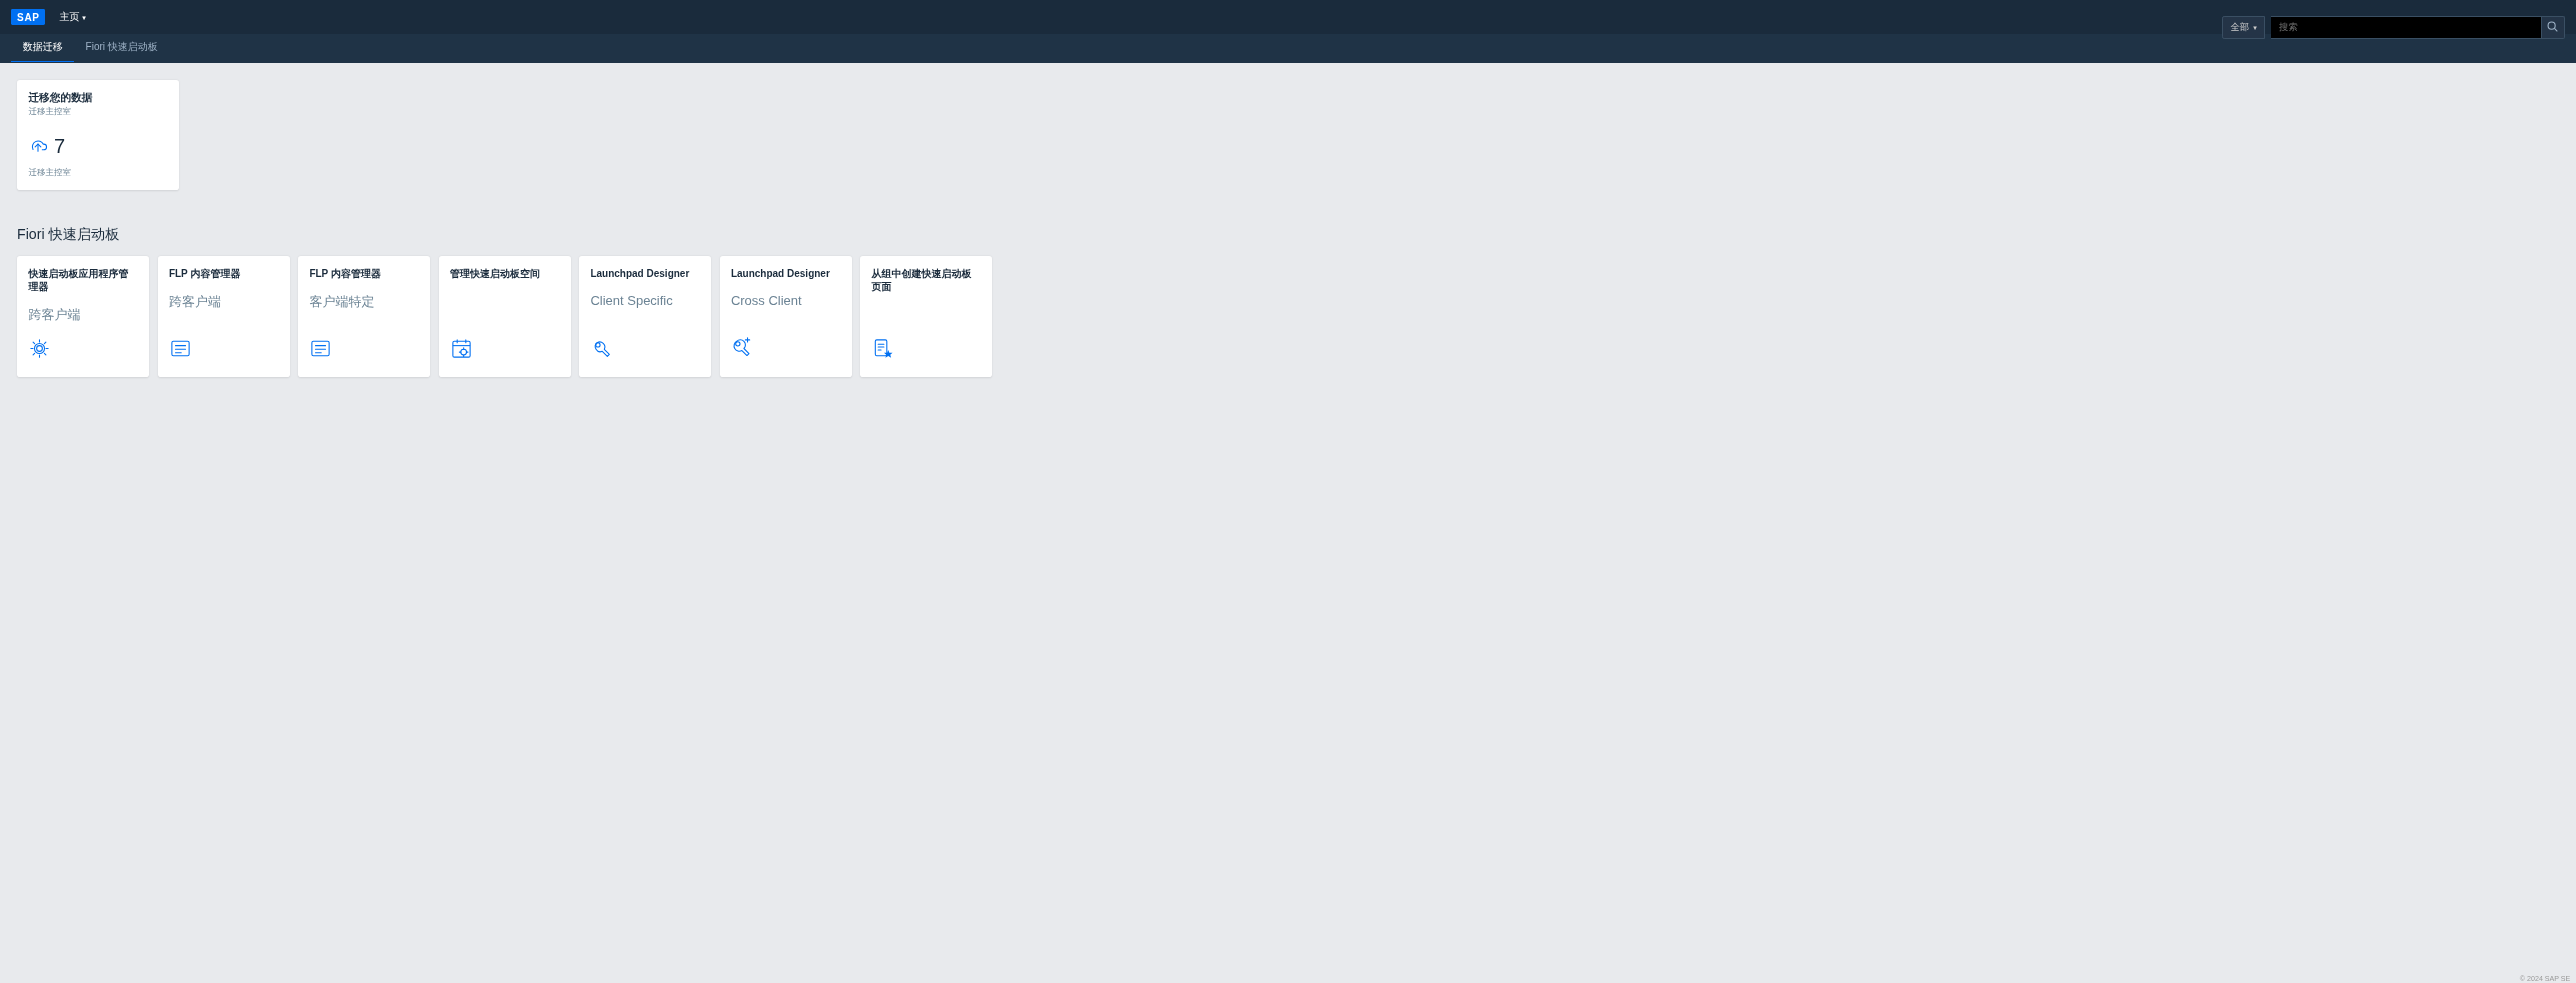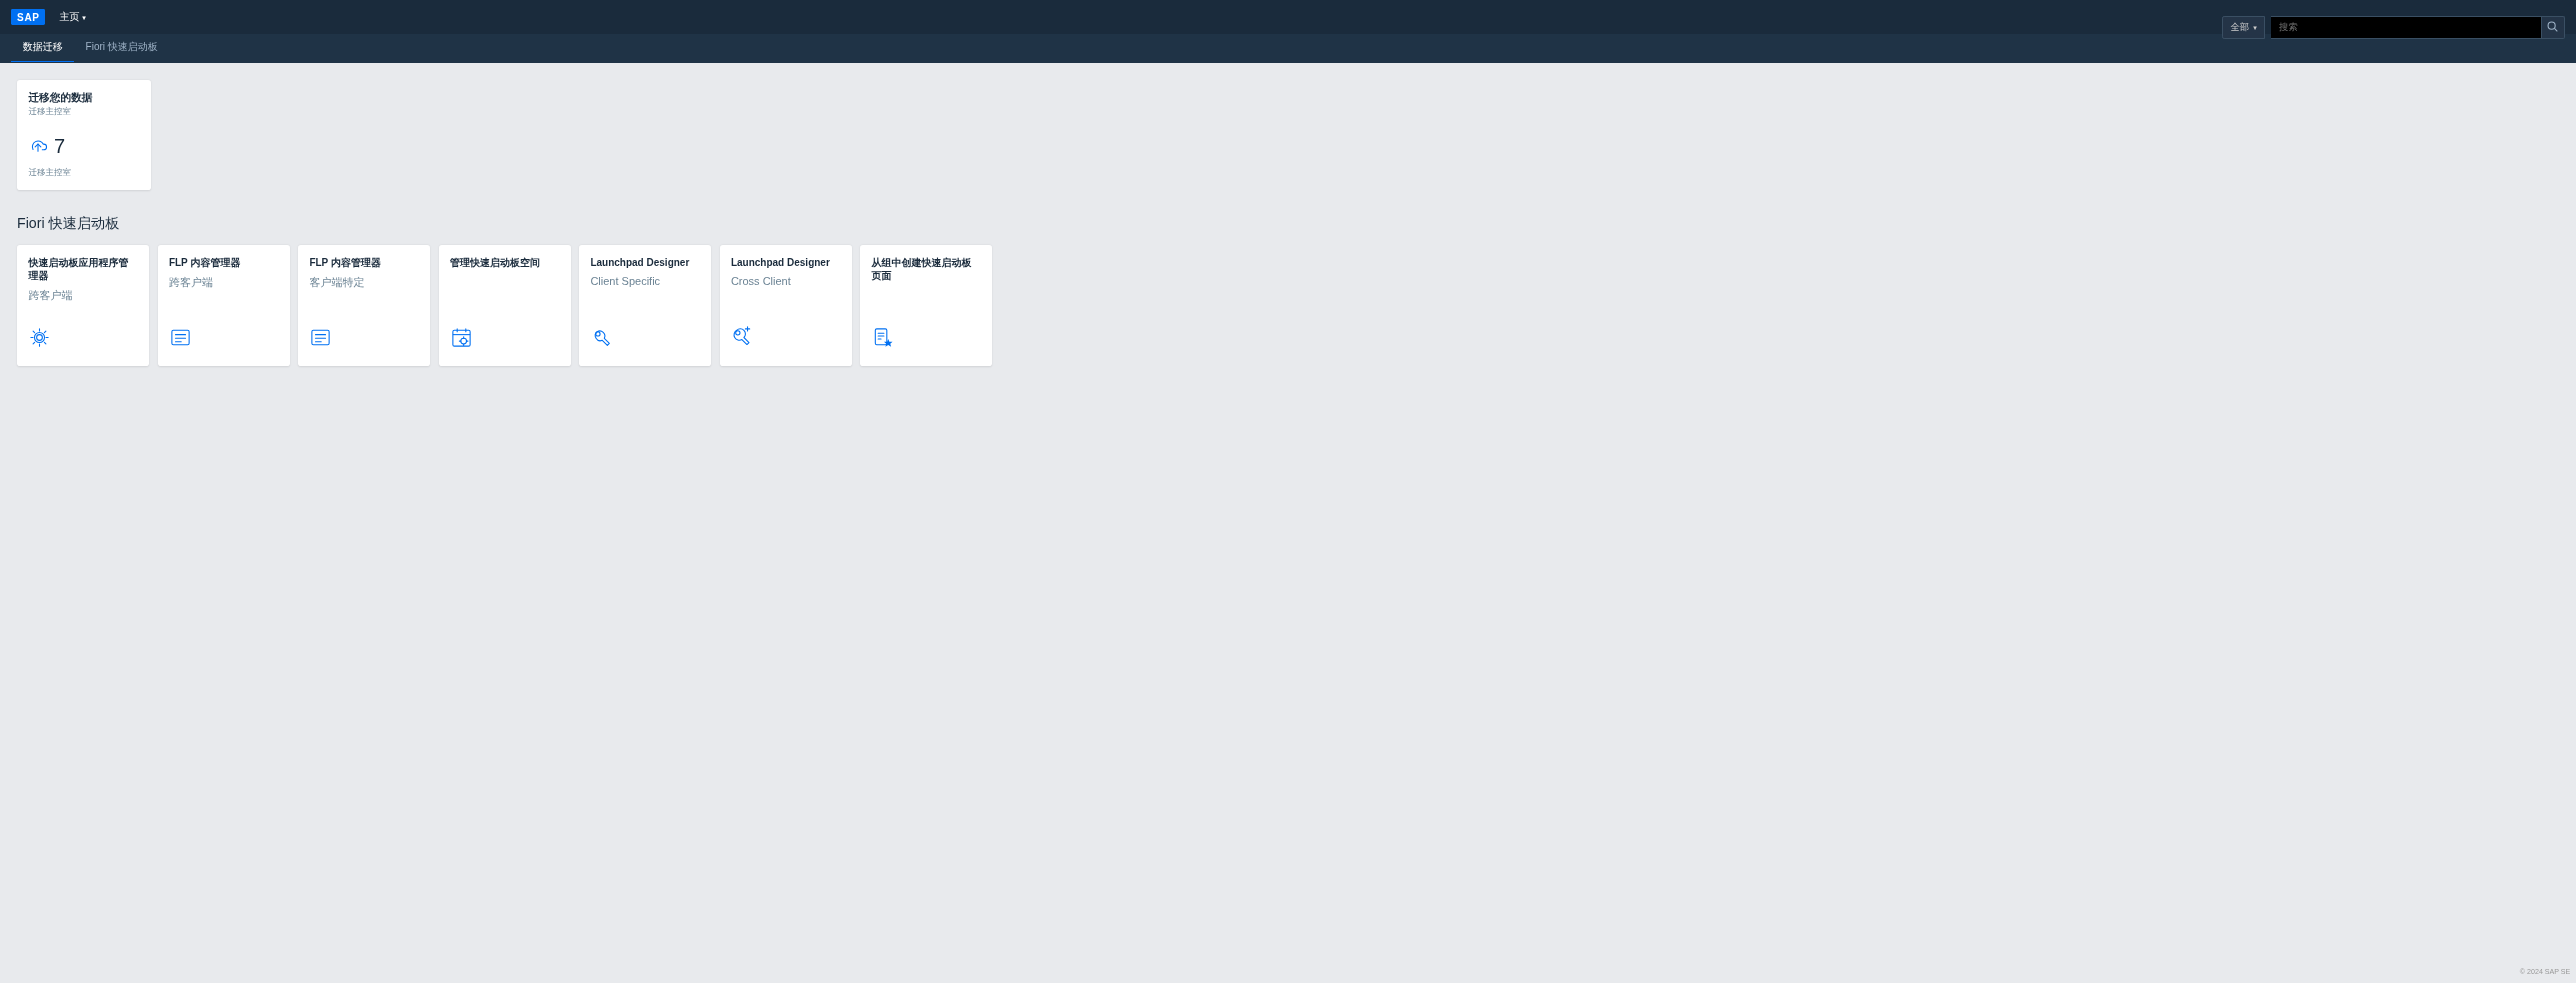--- a/index.html
+++ b/index.html
@@ -106,24 +106,24 @@
     .main {
       padding: 17px;
       background: #e8eaed;
       min-height: calc(100vh - 63px);
     }
 
     
     .migration-tile {
       background: white;
       border-radius: 2.8px;
-      width: 134px;
+      width: 162px;
       padding: 11.4px;
       box-shadow: 0 0.7px 2.1px rgba(0,0,0,0.1);
-      margin-bottom: 24px;
+      margin-bottom: 35px;
       cursor: pointer;
     }
     .tile-title {
       font-size: 10.7px;
       font-weight: bold;
       color: #1a2b3c;
       margin-bottom: 1.4px;
     }
     .tile-subtitle {
       font-size: 8.5px;
@@ -177,35 +177,35 @@
       justify-content: space-between;
     }
     .app-tile-title {
       font-size: 10px;
       font-weight: bold;
       color: #1a2b3c;
       line-height: 1.3;
       margin-bottom: 1.4px;
     }
     .app-tile-sub {
-      font-size: 11px;
+      font-size: 13px;
       color: #6b8394;
-      margin-top: 6px;
+      margin-top: 13px;
     }
     .app-tile-icon {
       color: #0070f2;
       font-size: 20px;
       margin-top: auto;
       padding-top: 11.4px;
     }
 
     
     .footer {
       position: fixed;
-      bottom: 7px;
+      bottom: 0;
       right: 5.7px;
       font-size: 7.1px;
       color: #999;
     }
 
     
     .chevron::after {
       content: " ▾";
       font-size: 7.1px;
     }

